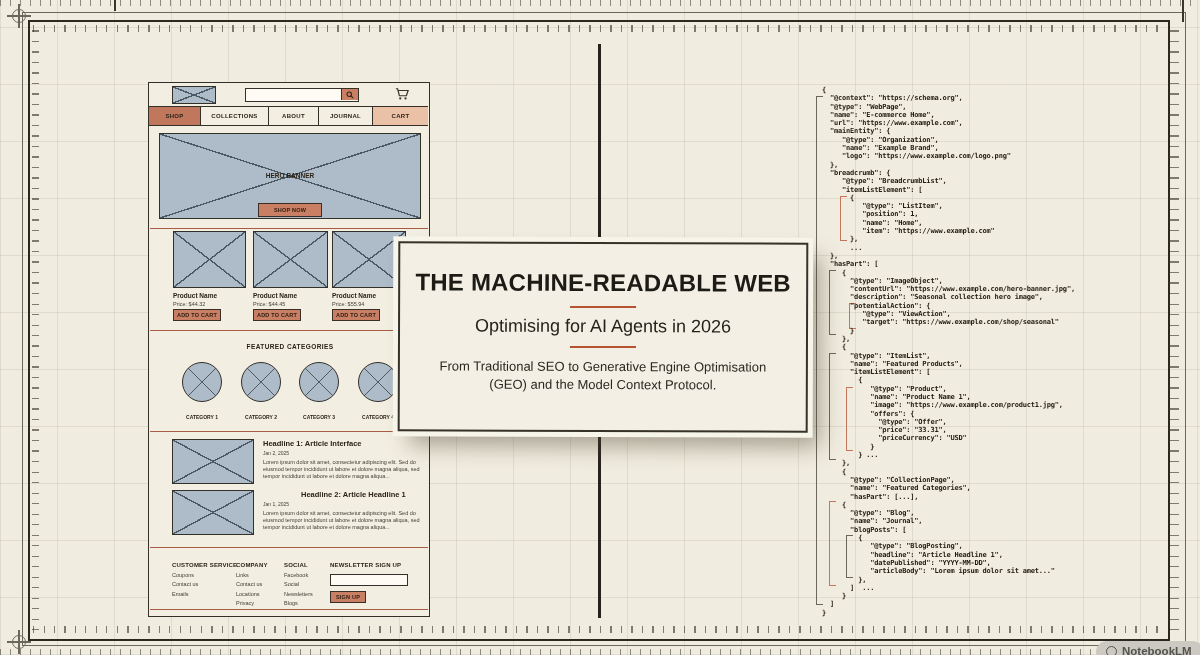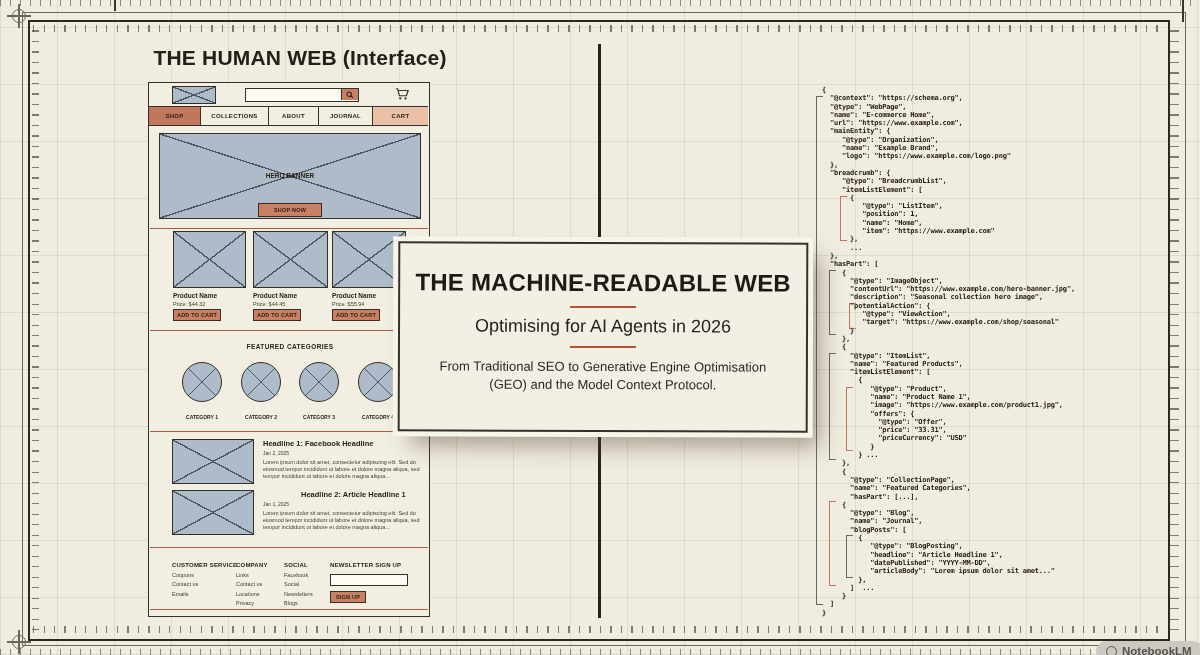--- a/index.html
+++ b/index.html
@@ -116,21 +116,20 @@
   <div class="ruler-v r"></div>
   <div class="corner-tick" style="left:114px;top:0;height:11px;"></div>
   <div class="corner-tick" style="left:1182px;top:0;height:22px;"></div>
   <div class="crosshair" style="left:7px;top:4px;">
       <span class="h"></span>
     </div>
   <div class="crosshair" style="left:7px;top:630px;">
       <span class="h"></span>
     </div>
 
-  <div class="panel-title left">THE HUMAN WEB (Interface)</div>
   <div class="center-divider"></div>
 
   <div class="wireframe">
 
     <div class="wf-abs ximg" style="left:23px;top:3px;width:44px;height:18px;"></div>
     <div class="search-box">
       <div class="search-btn">
         <svg width="8" height="8" viewBox="0 0 10 10">
           <circle cx="4" cy="4" r="2.8" fill="none" stroke="#33261c" stroke-width="1.4"></circle>
           <line x1="6.2" y1="6.2" x2="9" y2="9" stroke="#33261c" stroke-width="1.4"></line>
@@ -191,21 +190,21 @@
         <div class="cat-label" style="left: 142px; top: 331px; width: 56px;">CATEGORY 3</div>
         <div class="wf-abs ximg circle-x" style="left: 209px; top: 279px; width: 40px; height: 40px;"></div>
         <div class="cat-label" style="left: 201px; top: 331px; width: 56px;">CATEGORY 4</div>
       </div>
 
     <div class="wf-salmon-line" style="top:348px;"></div>
 
     <div id="wf-articles">
         <div class="wf-abs ximg" style="left: 23px; top: 356px; width: 82px; height: 45px;"></div>
         <div class="wf-abs" style="left: 114px; top: 356px; width: 160px;">
-          <div class="" style="font-size: 7.5px; font-weight: 700; color: rgb(43, 35, 23);">Headline 1: Facebook Headline</div>
+          <div class="" style="font-size: 7.5px; font-weight: 700; color: rgb(43, 35, 23);">Headline 1: Article Interface</div>
           <div class="micro" style="margin-top: 2px; font-size: 5px;">Jan 2, 2025</div>
           <div class="micro" style="margin-top: 2.5px; font-size: 5.5px; line-height: 7px;">Lorem ipsum dolor sit amet, consectetur adipiscing elit. Sed do eiusmod tempor incididunt ut labore et dolore magna aliqua, sed tempor incididunt ut labore et dolore magna aliqua...</div>
         </div>
         <div class="wf-abs ximg" style="left: 23px; top: 407px; width: 82px; height: 45px;"></div>
         <div class="wf-abs" style="left: 114px; top: 407px; width: 160px;">
           <div class="" style="font-size: 7.5px; font-weight: 700; color: rgb(43, 35, 23); padding-left: 38px;">Headline 2: Article Headline 1</div>
           <div class="micro" style="margin-top: 2px; font-size: 5px;">Jan 1, 2025</div>
           <div class="micro" style="margin-top: 2.5px; font-size: 5.5px; line-height: 7px;">Lorem ipsum dolor sit amet, consectetur adipiscing elit. Sed do eiusmod tempor incididunt ut labore et dolore magna aliqua, sed tempor incididunt ut labore et dolore magna aliqua...</div>
         </div>
       </div>

